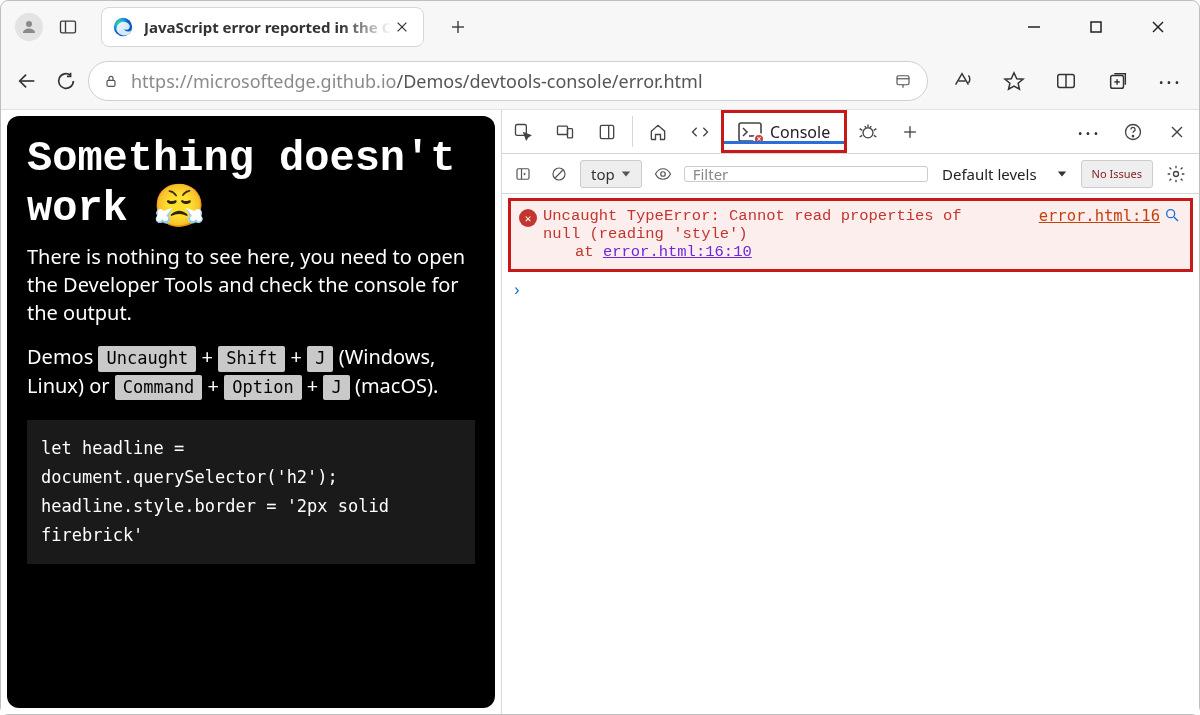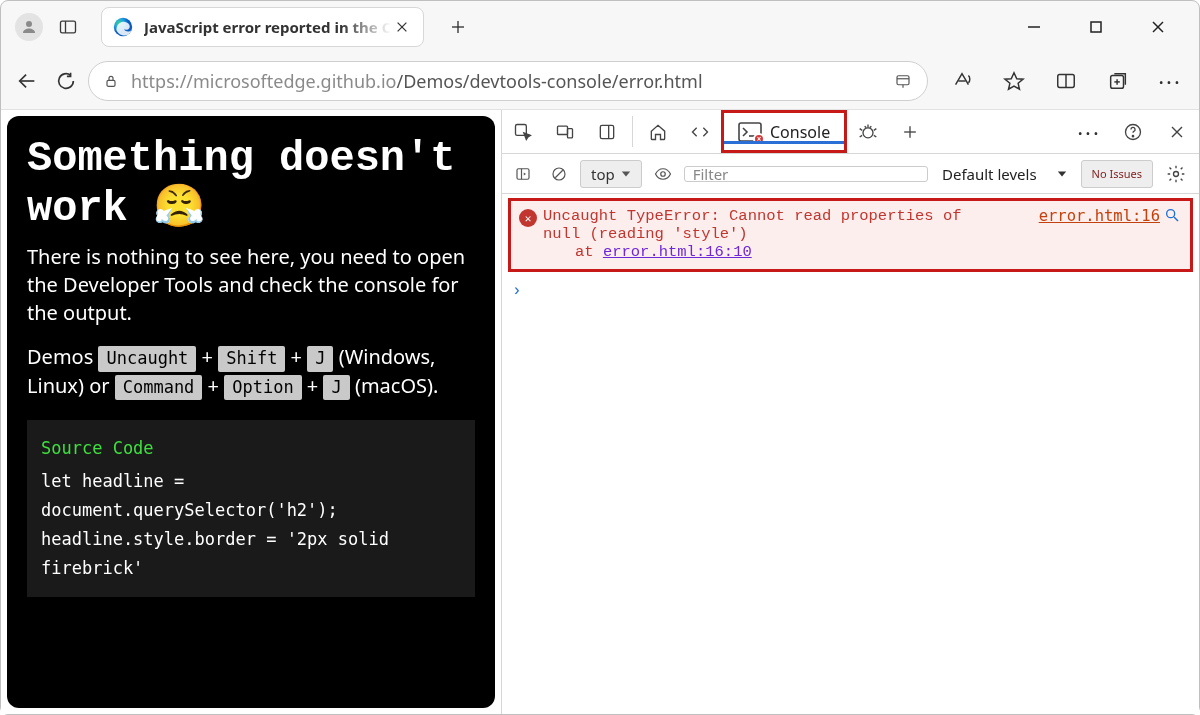--- a/index.html
+++ b/index.html
@@ -228,21 +228,20 @@
           <span class="kbd">Uncaught</span> +
           <span class="kbd">Shift</span> +
           <span class="kbd">J</span>
           <span> (Windows, Linux) or </span>
           <span class="kbd">Command</span> +
           <span class="kbd">Option</span> +
           <span class="kbd">J</span>
           <span> (macOS).</span>
         </p>
         <div class="codebox">
-          <span class="label">Source Code</span>
           <div>let headline = document.querySelector('h2');</div>
           <div>headline.style.border = '2px solid firebrick'</div>
         </div>
       </div>
     </div>
 
     <div class="devtools">
 
       <div class="dt-tabs">
         <div class="dt-ic">

